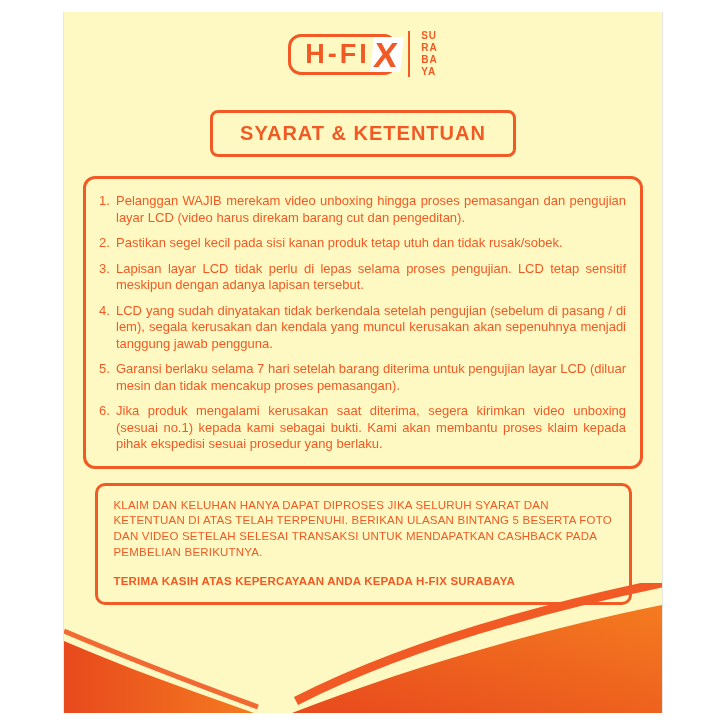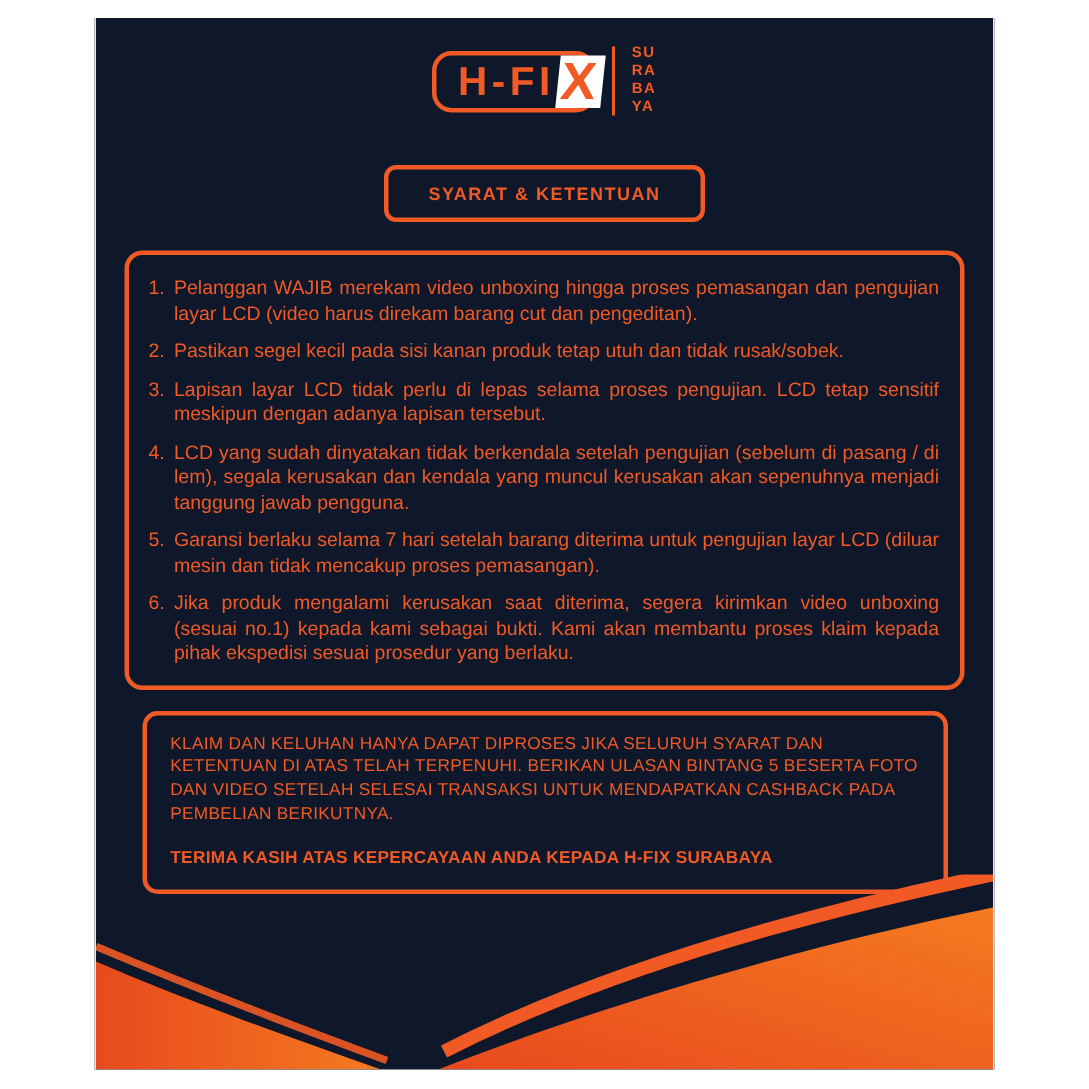--- a/index.html
+++ b/index.html
@@ -6,21 +6,21 @@
   html,body { width:726px; height:726px; }
   body {
     background:#ffffff;
     font-family:"Liberation Sans", sans-serif;
     position:relative;
     overflow:hidden;
   }
   .page {
     position:absolute;
     left:63px; right:63px; top:12px; bottom:13px;
-    background:#0f172a;
+    background:#fef9c3;
     border-left:1px solid #e6e6e6;
     border-right:1px solid #e6e6e6;
     overflow:hidden;
   }
   
   .header { display:flex; justify-content:center; align-items:center; margin-top:18px; gap:11px; }
   .logo-box {
     border:3px solid var(--accent);
     border-radius:13px;
     padding:2px 18px 2px 14px;
@@ -35,21 +35,21 @@
     margin:-8px -26px -8px 2px;
     position:relative; z-index:2;
     transform:skewX(-6deg);
   }
   .divider { width:2px; height:46px; background:var(--accent); flex:none; }
   .city { color:var(--accent); font-weight:bold; font-size:10px; line-height:1.2; letter-spacing:1px; }
   
   .title-box {
     border:3px solid var(--accent); border-radius:8px;
     padding:9px 27px;
-    color:var(--accent); font-weight:bold; font-size:12px; letter-spacing:1px;
+    color:var(--accent); font-weight:bold; font-size:20px; letter-spacing:1px;
     width:max-content; margin:32px auto 0;
   }
   
   .terms-box {
     border:3px solid var(--accent); border-radius:12px;
     width:560px; margin:19px auto 0;
     padding:14px 14px 4px 13px;
     color:var(--accent);
   }
   .term-item { display:flex; margin-bottom:9px; font-size:13px; line-height:1.27; }

